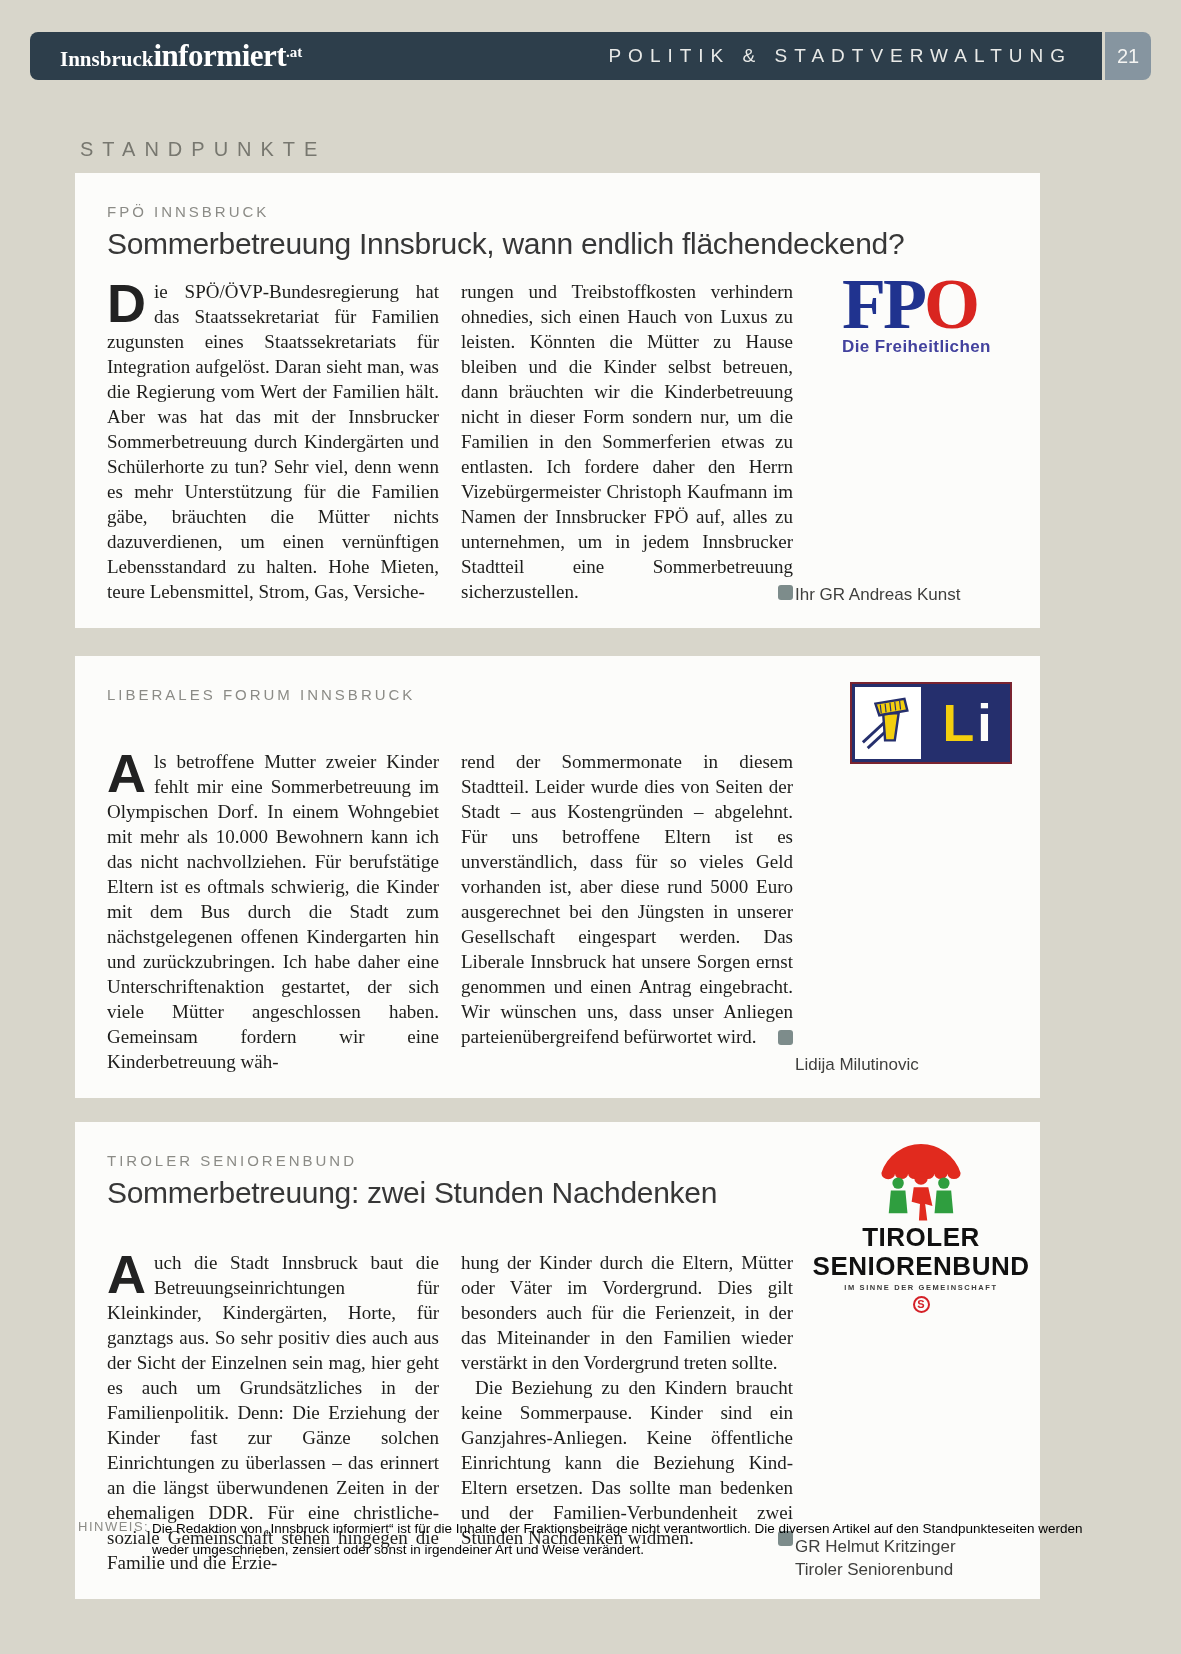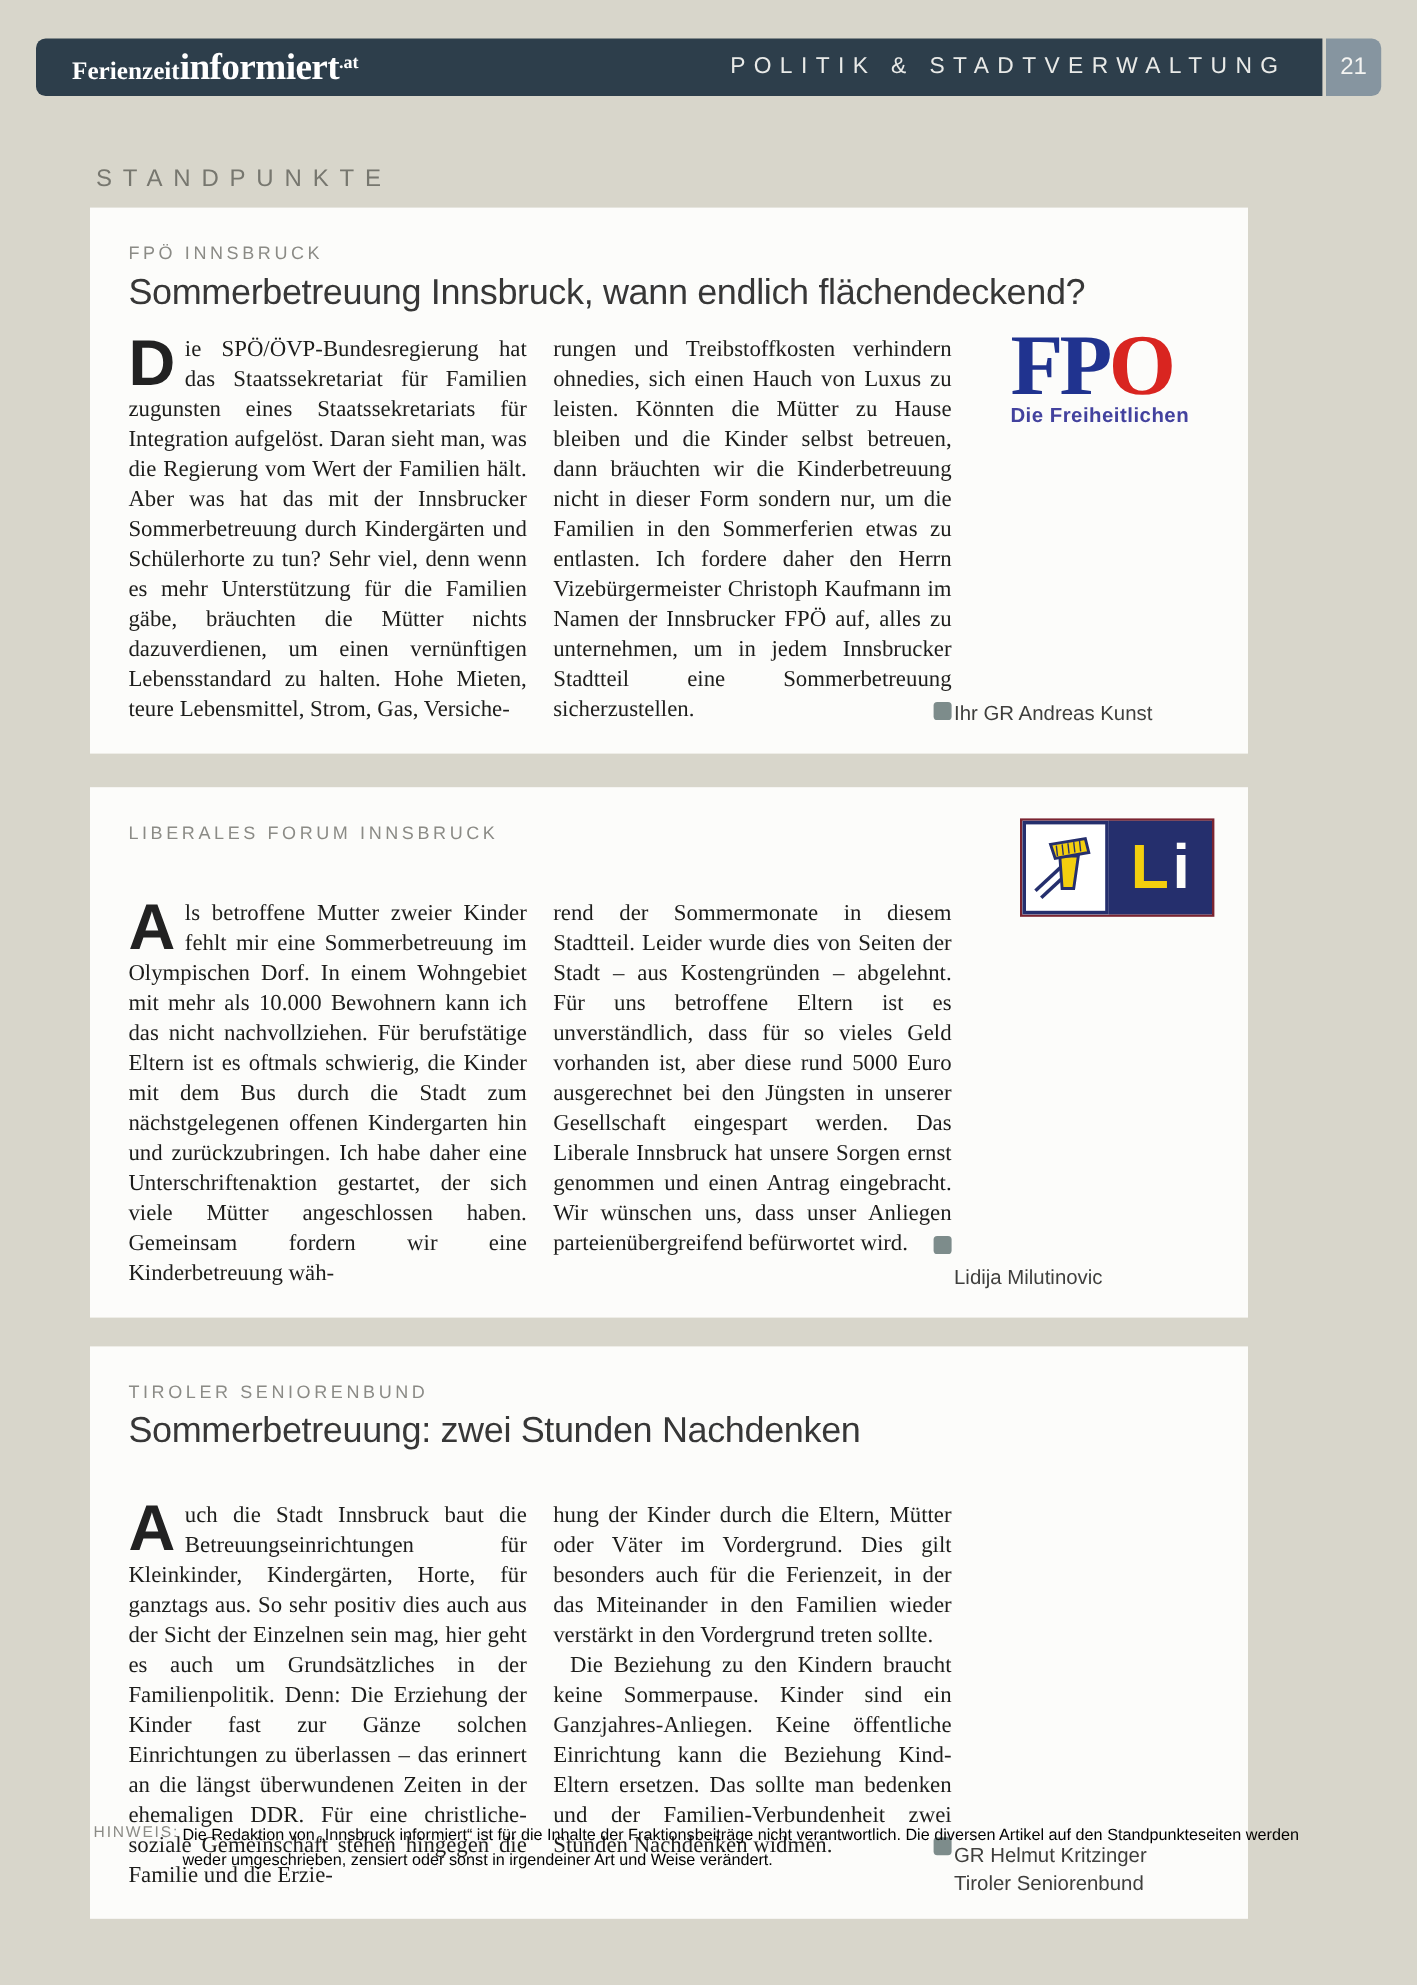--- a/index.html
+++ b/index.html
@@ -125,21 +125,21 @@
     color:#8b8b86; font-size:13px; letter-spacing:1.5px;
   }
   .footer-text { font-size:13.5px; line-height:21px; color:#000000; }
 </style>
 </head>
 <body>
 
 <header class="header">
   <div class="header-bar">
     <div class="brand">
-      <span class="brand-part1">Ferienzeit</span>
+      <span class="brand-part1">Innsbruck</span>
         <span class="brand-part2">informiert</span>
         <span class="brand-part3">.at</span>
     </div>
     <div class="header-section">POLITIK &amp; STADTVERWALTUNG</div>
   </div>
   <div class="page-box">21</div>
 </header>
 
 <div class="standpunkte">STANDPUNKTE</div>
 
@@ -202,20 +202,35 @@
   <div class="columns">
     <div class="col body-text">
       <p><span class="dropcap">A</span><span>uch die Stadt Innsbruck baut die Betreuungseinrichtungen für Kleinkinder, Kindergärten, Horte, für ganztags aus. So sehr positiv dies auch aus der Sicht der Einzelnen sein mag, hier geht es auch um Grundsätzliches in der Familienpolitik. Denn: Die Erziehung der Kinder fast zur Gänze solchen Einrichtungen zu überlassen – das erinnert an die längst überwundenen Zeiten in der ehemaligen DDR. Für eine christliche-soziale Gemeinschaft stehen hingegen die Familie und die Erzie-</span></p>
     </div>
     <div class="col body-text">
       <p>hung der Kinder durch die Eltern, Mütter oder Väter im Vordergrund. Dies gilt besonders auch für die Ferienzeit, in der das Miteinander in den Familien wieder verstärkt in den Vordergrund treten sollte.</p>
       <p><span>Die Beziehung zu den Kindern braucht keine Sommerpause. Kinder sind ein Ganzjahres-Anliegen. Keine öffentliche Einrichtung kann die Beziehung Kind-Eltern ersetzen. Das sollte man bedenken und der Familien-Verbundenheit zwei Stunden Nachdenken widmen.</span><span class="eoa-marker"></span></p>
     </div>
   </div>
 
+  <div class="tsb-logo">
+    <svg width="104" height="86" viewBox="0 0 100 82" aria-hidden="true">
+      <path d="M12 34 A40 40 0 0 1 88 34 L88 35 A6.3 5 0 0 1 75.4 35 A6.3 5 0 0 1 62.8 35 A6.3 5 0 0 1 50.2 35 A6.3 5 0 0 1 37.6 35 A6.3 5 0 0 1 25 35 A6.3 5 0 0 1 12 35 Z" fill="#e12a1e"></path>
+      <circle cx="28" cy="44" r="5.5" fill="#2f9e3f"></circle>
+      <path d="M21 51 h14 l2 22 h-18 z" fill="#2f9e3f"></path>
+      <circle cx="72" cy="44" r="5.5" fill="#2f9e3f"></circle>
+      <path d="M65 51 h14 l2 22 h-18 z" fill="#2f9e3f"></path>
+      <circle cx="50" cy="39" r="6.5" fill="#e12a1e"></circle>
+      <path d="M43 48 L57 48 L61 66 L54 64 L56 80 L48 80 L49 64 L41 62 Z" fill="#e12a1e"></path>
+    </svg>
+    <div class="tsb-line">TIROLER</div>
+    <div class="tsb-line">SENIORENBUND</div>
+    <div class="tsb-tagline">IM SINNE DER GEMEINSCHAFT</div>
+    <div class="tsb-badge">S</div>
+  </div>
 
   <div class="signature">
     <div>GR Helmut Kritzinger</div>
     <div>Tiroler Seniorenbund</div>
   </div>
 </article>
 
 <footer class="footer">
   <div class="footer-inner">
     <span class="footer-label">HINWEIS:</span>

